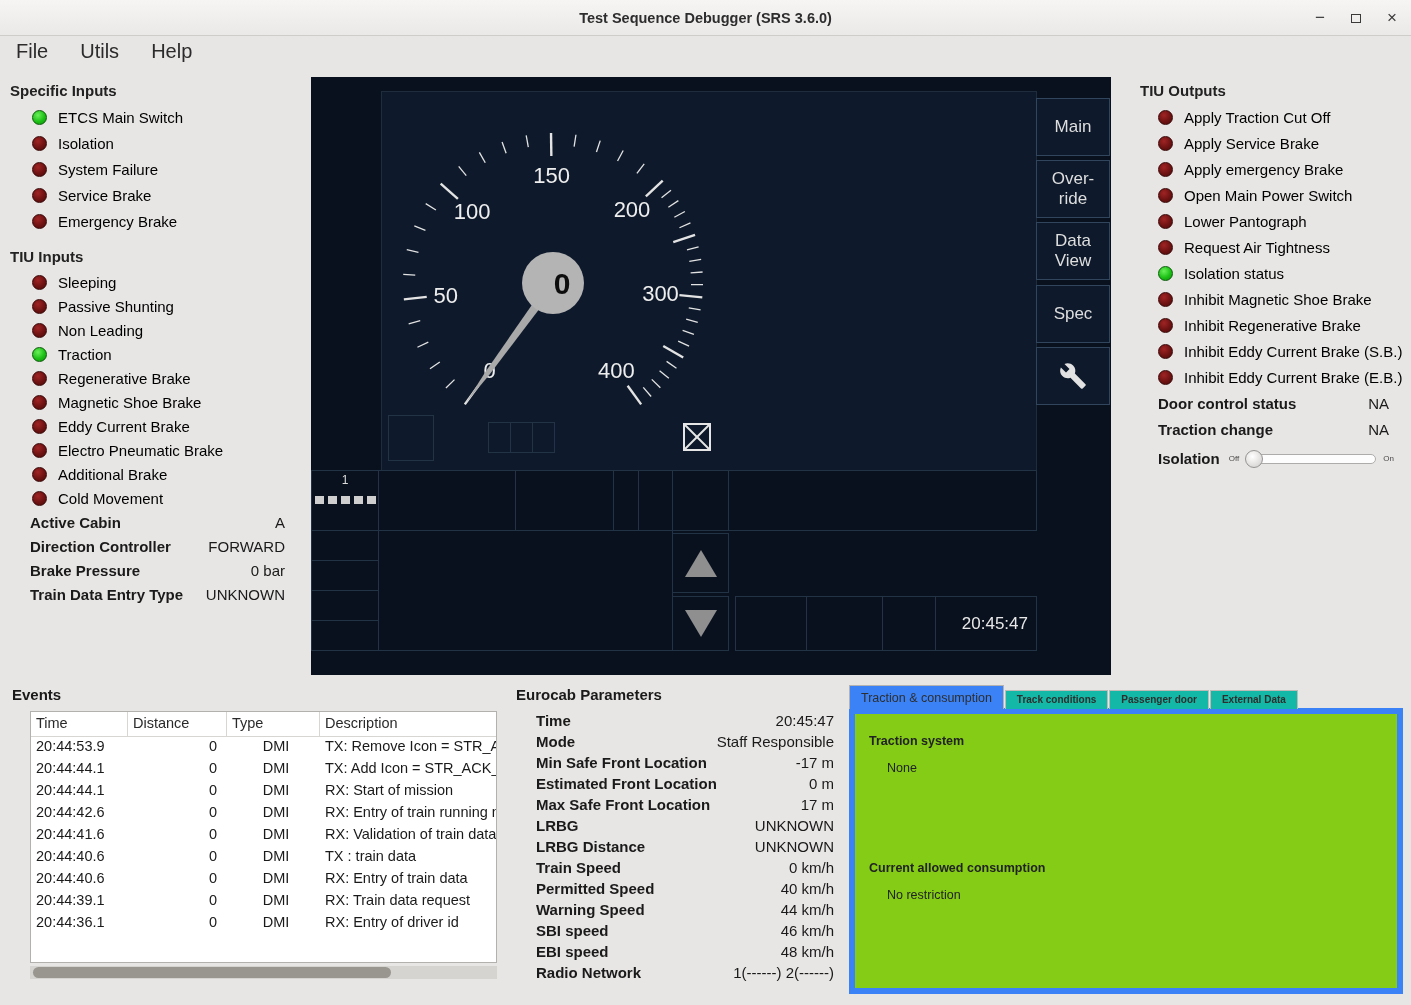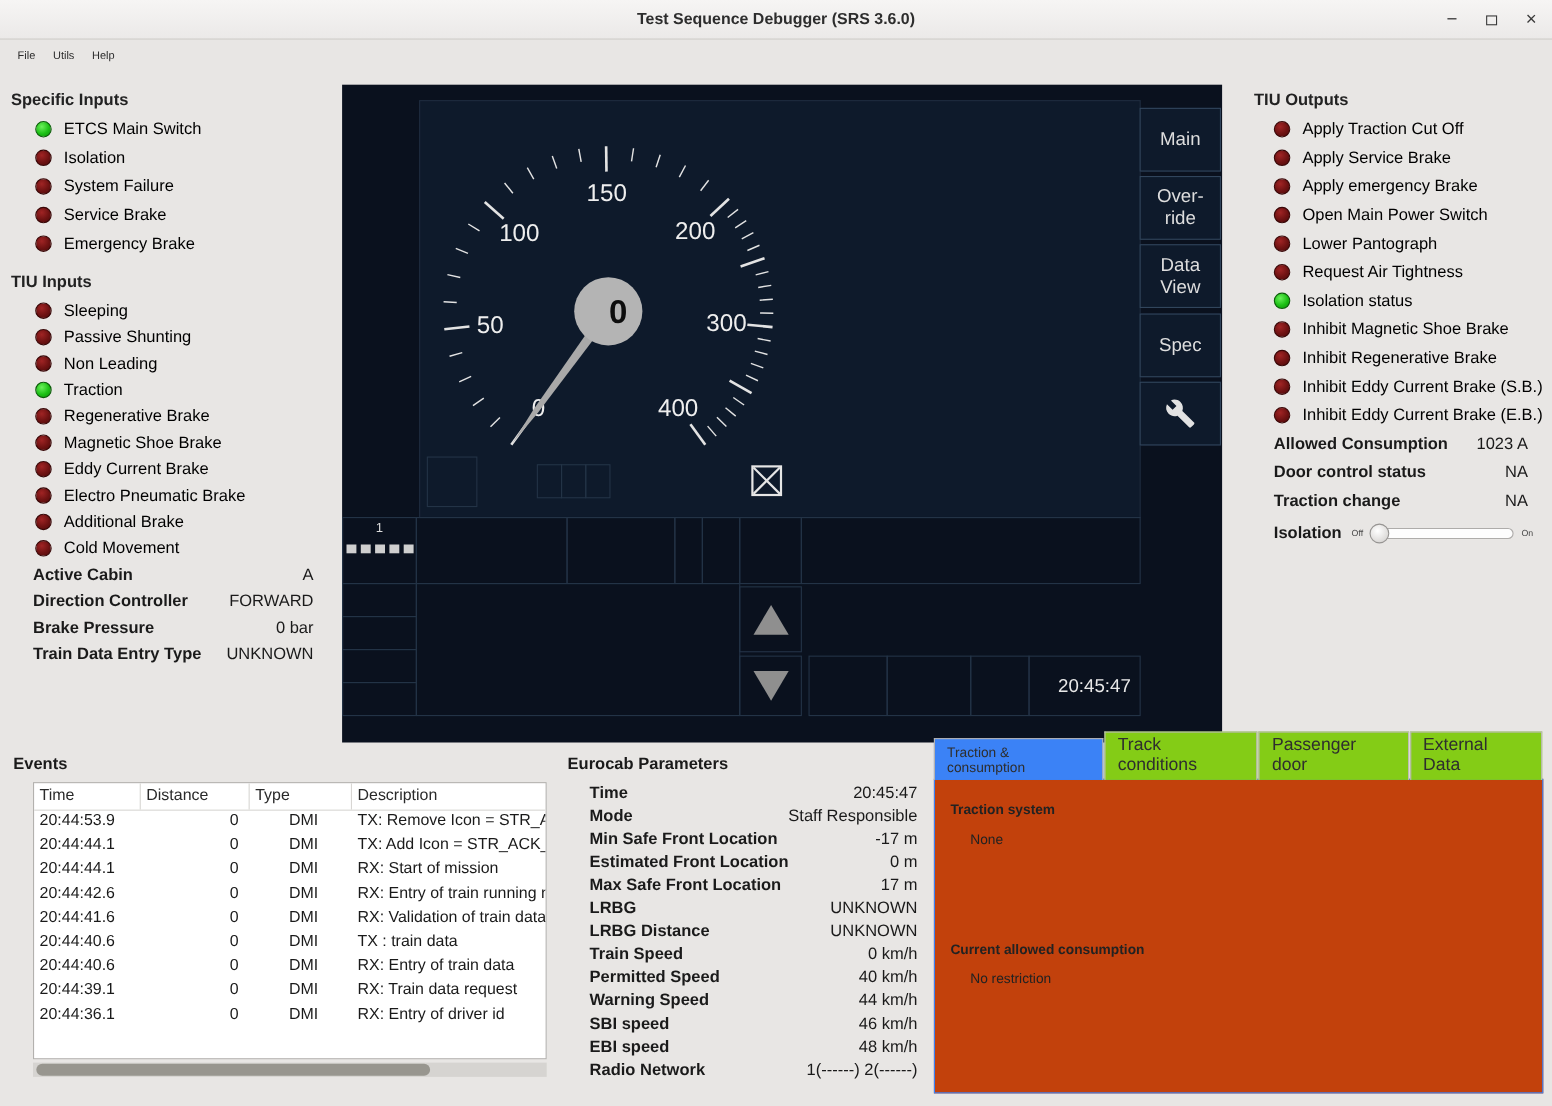--- a/index.html
+++ b/index.html
@@ -12,21 +12,21 @@
   
   .titlebar { position:absolute; left:0; top:0; width:100%; height:36px;
     background:linear-gradient(#f6f5f4,#ebe9e8); border-bottom:1px solid #cfcdca; }
   .titlebar .title { text-align:center; line-height:36px; font-weight:bold; font-size:14.5px; color:#2d2d2d; }
   .win-controls { position:absolute; right:8px; top:0; height:36px; display:flex; gap:14px; align-items:center; }
   .win-btn { width:22px; height:22px; display:flex; align-items:center; justify-content:center;
     color:#3a3a3a; font-size:17px; cursor:default; }
   .max-box { width:10px; height:9px; border:1.5px solid #3a3a3a; }
   
   .menubar { position:absolute; left:0; top:37px; width:100%; height:29px;
-    display:flex; align-items:center; padding-left:14px; gap:12px; font-size:10px; color:#2b2b2b; }
+    display:flex; align-items:center; padding-left:14px; gap:28px; font-size:20px; color:#2b2b2b; }
   .menu-item { padding:2px 2px; }
   
   .left-panel { position:absolute; left:10px; top:80px; width:294px; }
   .right-panel { position:absolute; left:1140px; top:80px; width:263px; }
   .section-title { font-size:15px; font-weight:bold; height:24px; line-height:22px; color:#222; }
   .led-row { display:flex; align-items:center; gap:11px; padding-left:22px; height:26px; }
   .led-row.compact { height:24px; }
   .right-panel .led-row { padding-left:18px; height:26px; }
   .led { width:15px; height:15px; border-radius:50%; flex:0 0 auto; }
   .led[data-state="off"] { background:radial-gradient(circle at 38% 32%, #a02424 0%, #6e1212 55%, #4c0a0a 100%);
@@ -88,23 +88,23 @@
   .eurocab-fields { position:absolute; left:536px; top:710px; width:298px; }
   .param-row { display:flex; justify-content:space-between; height:21px; align-items:center; }
   .param-label { font-weight:bold; white-space:nowrap; }
   .param-value { white-space:nowrap; }
   
   .tabs-wrap { position:absolute; left:849px; top:686px; width:554px; height:308px; }
   .tab-bar { position:relative; height:23px; display:flex; align-items:flex-end; z-index:2; }
   .tab { font-size:12.5px; padding:4px 11px 4px 11px; border:1px solid #b5b3b1; border-bottom:none;
     background:#d9d7d4; color:#2e2e2e; margin-right:1px; }
   .tab[data-active="true"] { background:#3b82f6; padding-top:5px; }
-  .tab[data-active="false"] { background:#84cc16; border-color:#bdbbb8; padding-top:3px; font-size:16px; }
-  .tab-panel { position:absolute; left:0; top:22px; width:554px; height:286px; background:#c2410c;
-    border:1px solid #3b82f6; padding:20px 14px; }
+  .tab[data-active="false"] { background:#14b8a6; border-color:#bdbbb8; padding-top:3px; font-size:10px;font-weight:bold; }
+  .tab-panel { position:absolute; left:0; top:22px; width:554px; height:286px; background:#84cc16;
+    border:6px solid #3b82f6; padding:20px 14px; }
   .tab-section { margin-bottom:86px; }
   .tab-section-title { font-weight:bold; font-size:12.5px; color:#222; }
   .tab-section-value { font-size:12.5px; margin:13px 0 0 18px; color:#222; }
 </style>
 </head>
 <body>
 
 <div class="titlebar">
   <div class="title">Test Sequence Debugger (SRS 3.6.0)</div>
   <div class="win-controls">
@@ -288,24 +288,20 @@
         <span class="led-label">Inhibit Eddy Current Brake (S.B.)</span>
       </div>
 
       <div class="led-row">
         <span class="led" data-state="off"></span>
         <span class="led-label">Inhibit Eddy Current Brake (E.B.)</span>
       </div>
     </div>
   <div>
 
-      <div class="field-row">
-        <span class="field-label">Allowed Consumption</span>
-        <span class="field-value">1023 A</span>
-      </div>
 
       <div class="field-row">
         <span class="field-label">Door control status</span>
         <span class="field-value">NA</span>
       </div>
 
       <div class="field-row">
         <span class="field-label">Traction change</span>
         <span class="field-value">NA</span>
       </div>

